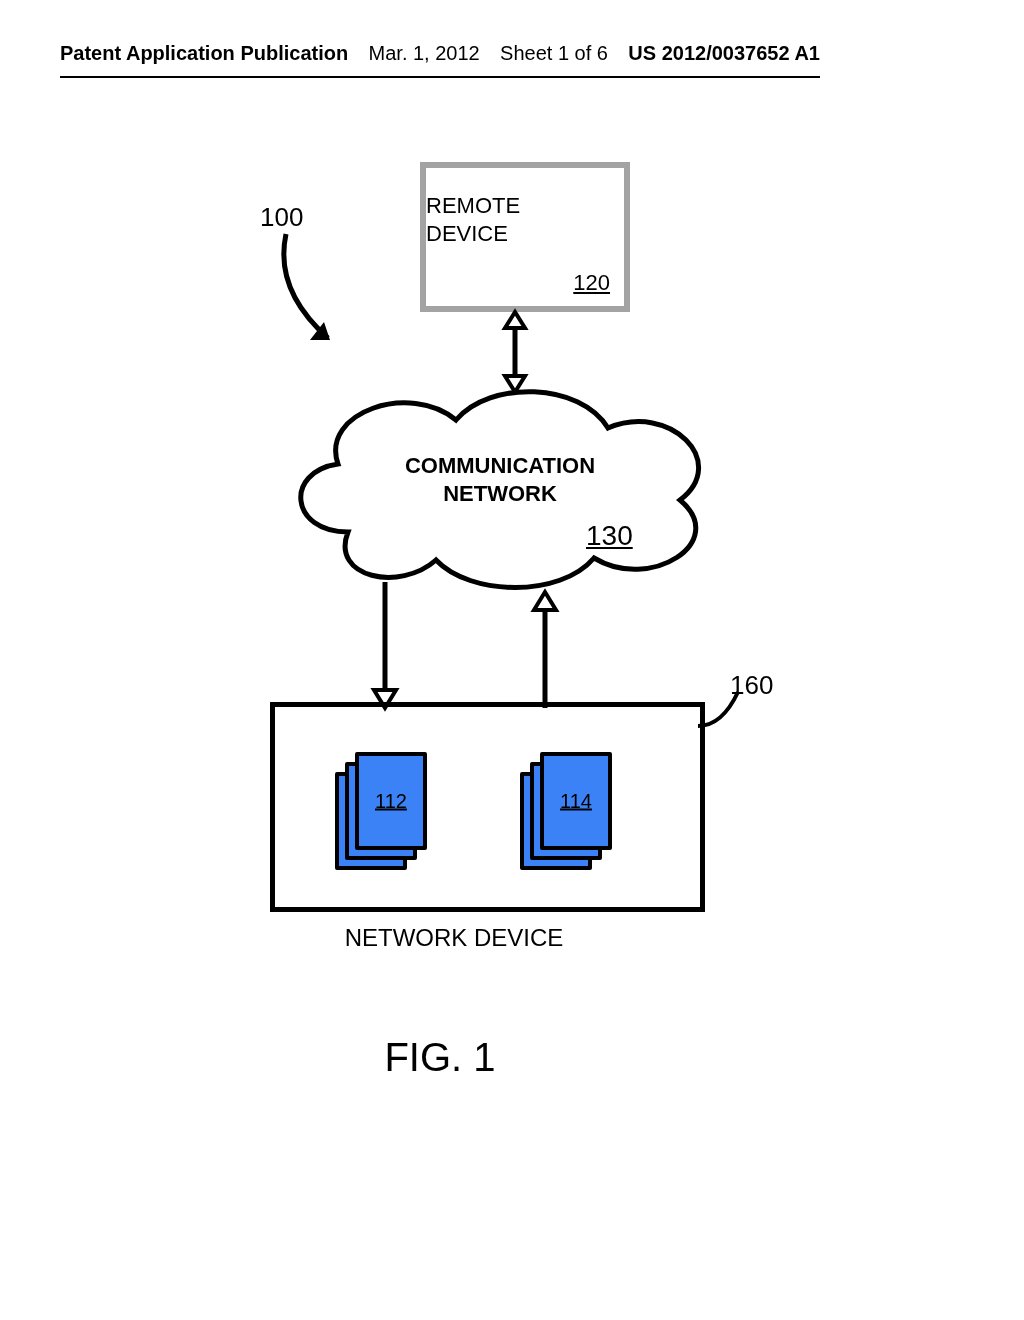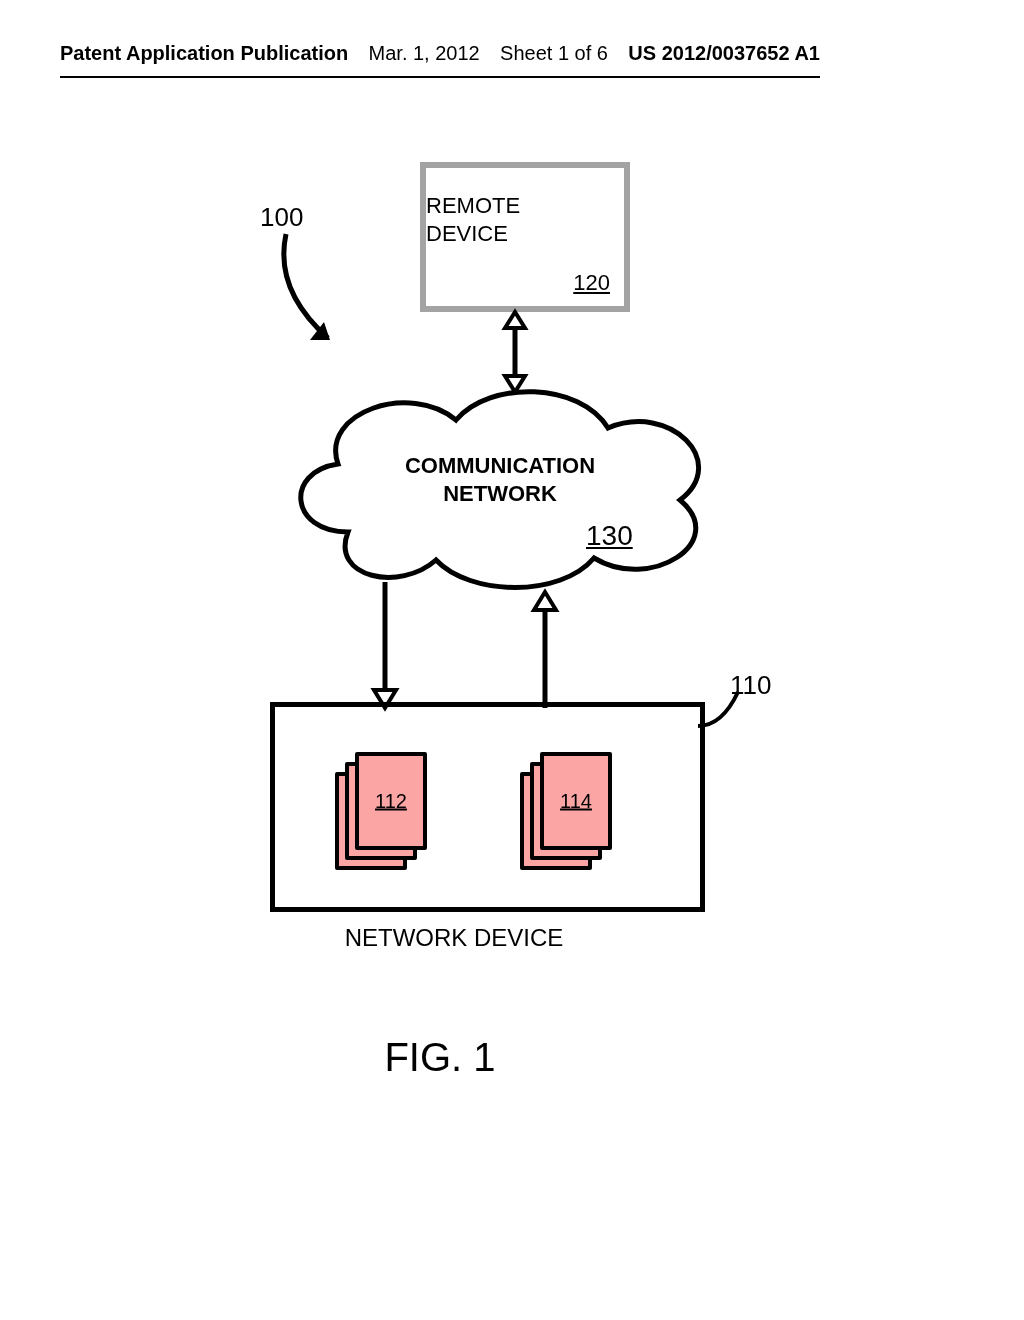--- a/index.html
+++ b/index.html
@@ -150,21 +150,21 @@
   .stack {
     position: absolute;
     width: 96px;
     height: 120px;
   }
   .card {
     position: absolute;
     width: 72px;
     height: 98px;
     border: 4px solid #000;
-    background: #fca5a5;
+    background: #3b82f6;
     box-sizing: border-box;
     border-radius: 2px;
   }
   .card.c1 { top: 20px; left: 0;  }
   .card.c2 { top: 10px; left: 10px; }
   .card.c3 { top: 0;   left: 20px; }
   .card .ref {
     position: absolute;
     left: 0; right: 0;
     top: 50%;
@@ -247,21 +247,21 @@
     <svg class="conn" style="top:450px; left:370px; width:30px; height:126px;" viewBox="0 0 30 126">
       <line x1="15" y1="0" x2="15" y2="112" stroke="#000" stroke-width="5"></line>
       <polygon points="15,126 4,108 26,108" fill="#fff" stroke="#000" stroke-width="4"></polygon>
     </svg>
     <svg class="conn" style="top:460px; left:530px; width:30px; height:116px;" viewBox="0 0 30 116">
       <line x1="15" y1="16" x2="15" y2="116" stroke="#000" stroke-width="5"></line>
       <polygon points="15,0 4,18 26,18" fill="#fff" stroke="#000" stroke-width="4"></polygon>
     </svg>
 
     <div class="net-box"></div>
-    <div class="net-ref">110</div>
+    <div class="net-ref">160</div>
     <svg class="net-ref-lead" viewBox="0 0 60 50">
       <path d="M 6 40 Q 30 40 46 6" fill="none" stroke="#000" stroke-width="4"></path>
     </svg>
 
     <div class="stack left">
       <div class="card c1"></div>
       <div class="card c2"></div>
       <div class="card c3">
         <div class="ref">112</div>
       </div>

